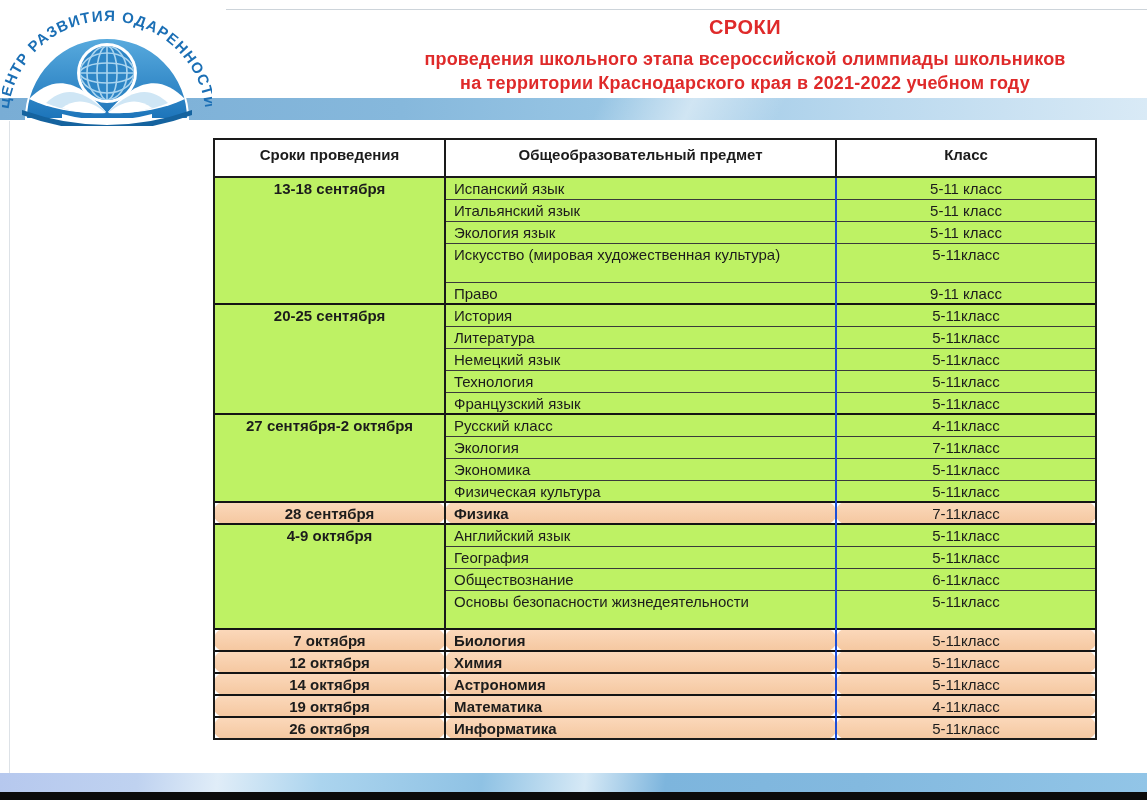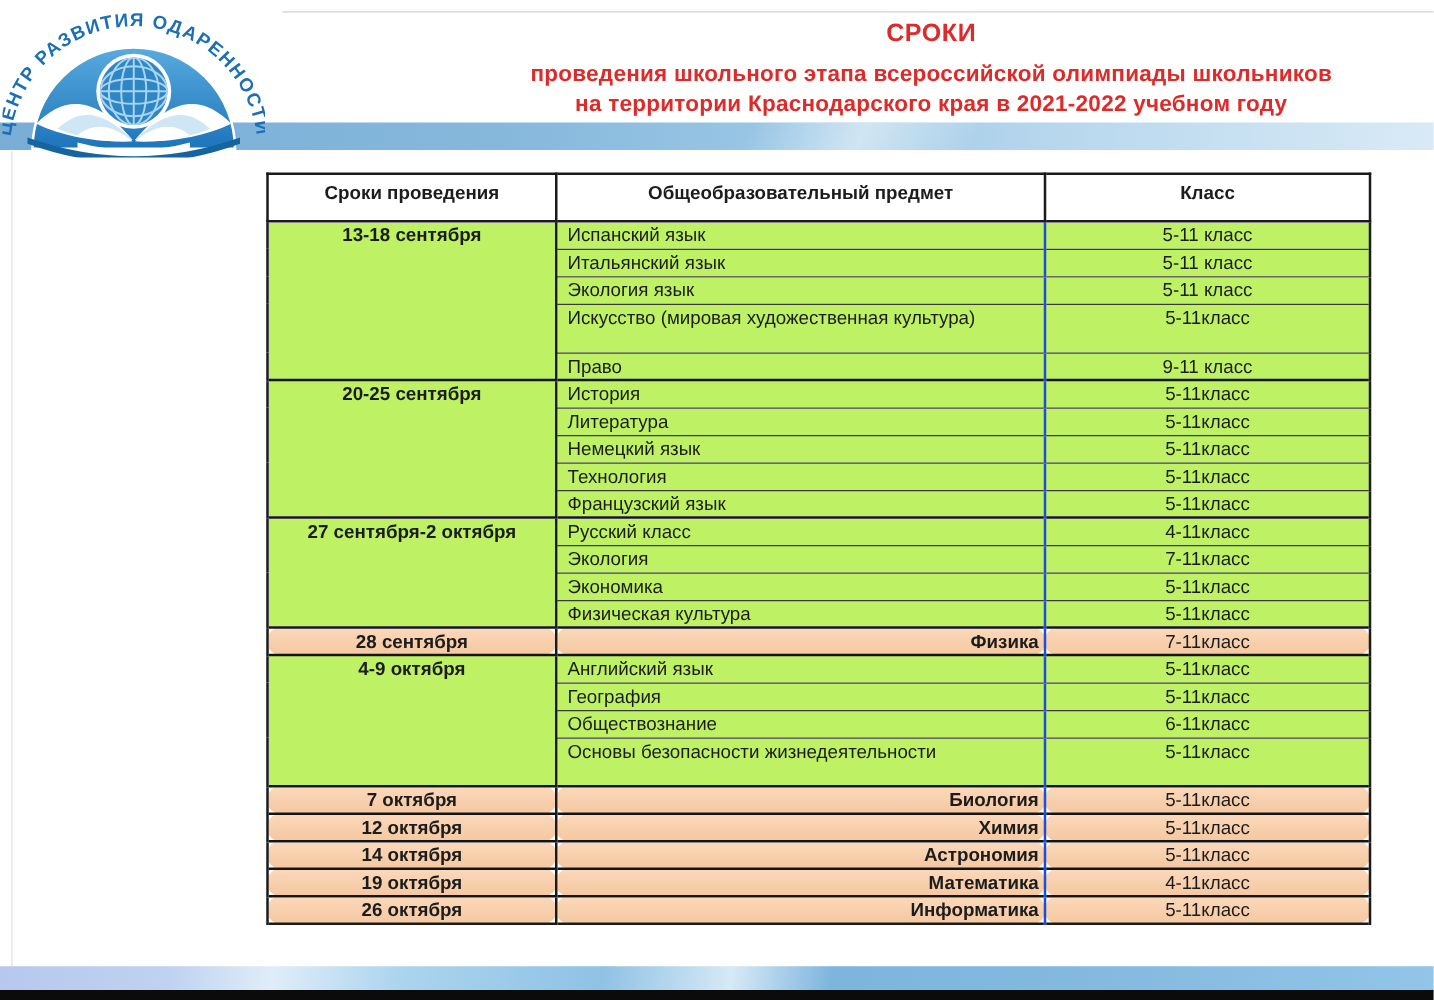--- a/index.html
+++ b/index.html
@@ -49,21 +49,21 @@
   td {
     height:22px; vertical-align:top; line-height:19px; padding:1px 4px 0 4px;
     border:1px solid #3a3a3a; background:#bef264;
   }
   td.c-date { text-align:center; font-weight:bold; border-left:2px solid #1a1a1a; border-right:2px solid #1a1a1a; }
   td.c-subj { text-align:left; padding-left:8px; }
   td.c-grade { text-align:center; border-left:2px solid #1d4ed8; border-right:2px solid #1a1a1a; }
   tr.grp td { border-top:2px solid #141414; }
   tr.tall td { height:39px; }
   tr.hl td { background:linear-gradient(#fbd8ba,#f5c8a1);border-radius:10px; }
-  tr.hl td.c-subj { font-weight:bold;text-align:right; }
+  tr.hl td.c-subj { font-weight:bold; }
 </style>
 </head>
 <body>
 
 <div class="frame-top"></div>
 <div class="frame-left"></div>
 <div class="stripe"></div>
 <div class="band"></div>
 <div class="blackbar"></div>
 

